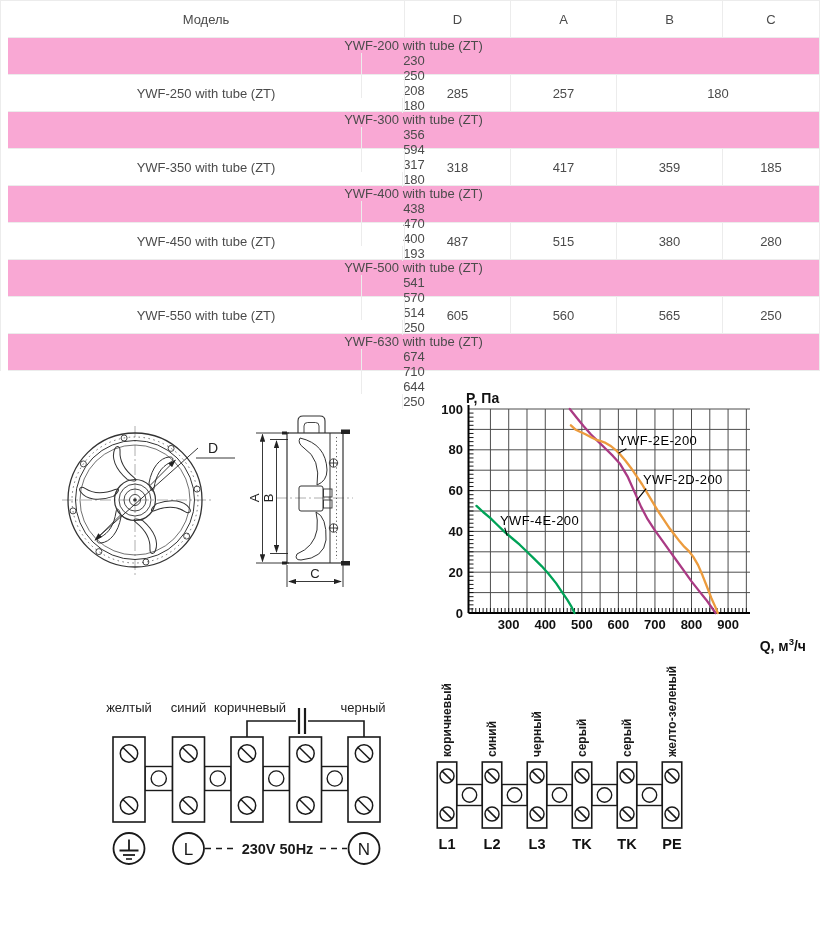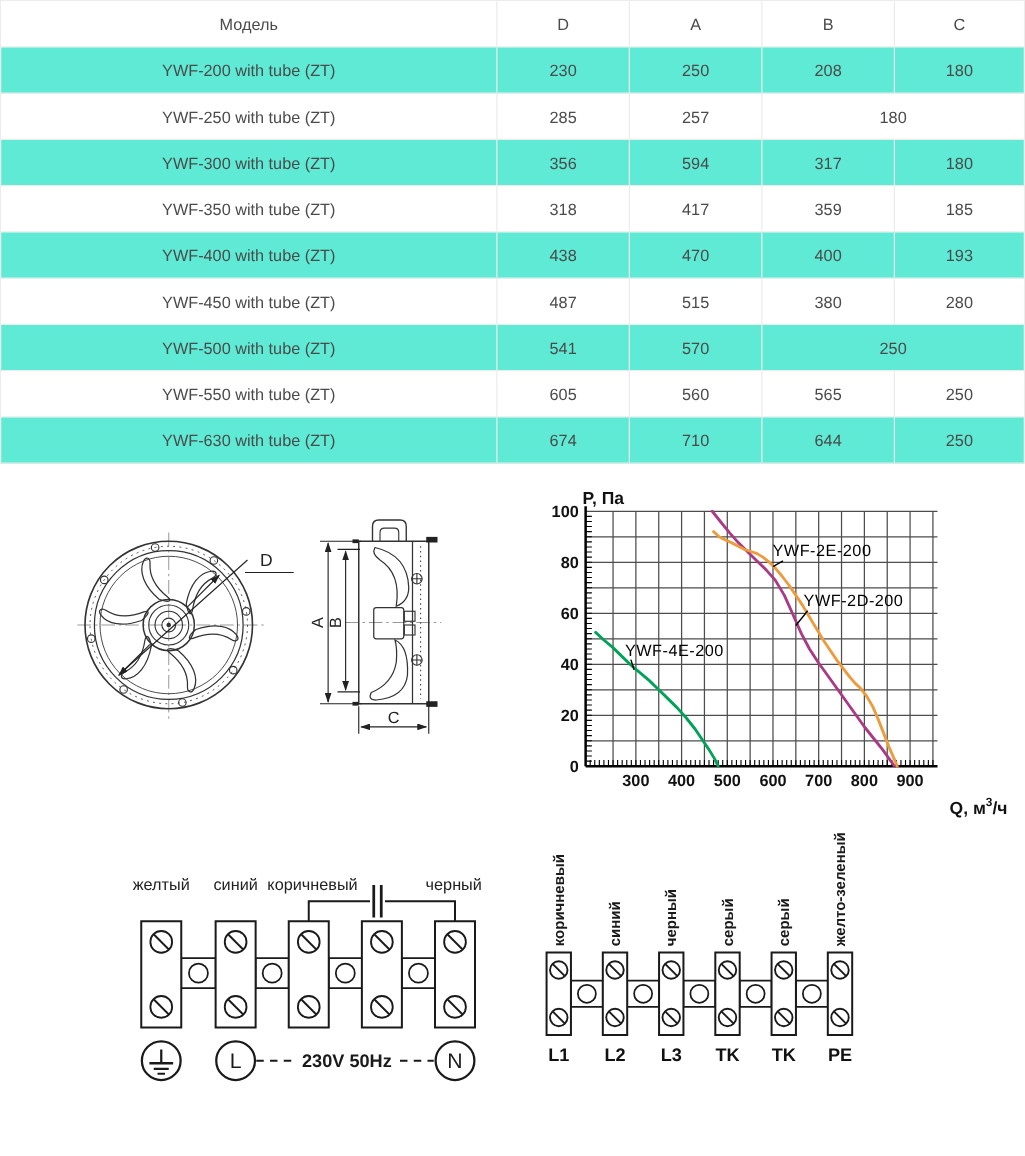--- a/index.html
+++ b/index.html
@@ -1,21 +1,21 @@
 <!DOCTYPE html>
 <html><head>
 <meta charset="utf-8">
 <style>
   html,body{margin:0;padding:0;background:#fff;}
   #page{position:relative;width:820px;height:925px;background:#fff;overflow:hidden;
         font-family:"Liberation Sans",sans-serif;}
   
   .tbl{position:absolute;left:0;top:0;width:818px;border:1px solid #ececec;border-bottom:none;}
-  .tr{display:flex;height:36px;border-bottom:1px solid #ececec;align-items:center;background:#fff;}
-  .tr.alt{background:#5eead4;}
+  .tr{display:flex;height:36px;border-bottom:1px solid #ececec;align-items:center;background:#fff;margin-left:7px;}
+  .tr.alt{background:#f9a8d4;flex-direction:column;}
   .td{display:flex;align-items:center;justify-content:center;height:100%;
       font-size:13px;color:#4b4b4b;}
   .c0{width:396px;}
   .c1,.c2,.c3{width:105px;border-left:1px solid #ececec;}
   .c4{flex:1;border-left:1px solid #ececec;}
   svg text{font-family:"Liberation Sans",sans-serif;}
   .abs{position:absolute;}
 </style>
 </head>
 <body>
@@ -68,20 +68,21 @@
       <div class="td c0">YWF-450 with tube (ZT)</div>
       <div class="td c1">487</div>
       <div class="td c2">515</div>
       <div class="td c3">380</div>
       <div class="td c4">280</div>
     </div>
     <div class="tr alt">
       <div class="td c0">YWF-500 with tube (ZT)</div>
       <div class="td c1">541</div>
       <div class="td c2">570</div>
+      <div class="td c3">514</div>
       <div class="td c4">250</div>
     </div>
     <div class="tr">
       <div class="td c0">YWF-550 with tube (ZT)</div>
       <div class="td c1">605</div>
       <div class="td c2">560</div>
       <div class="td c3">565</div>
       <div class="td c4">250</div>
     </div>
     <div class="tr alt">

